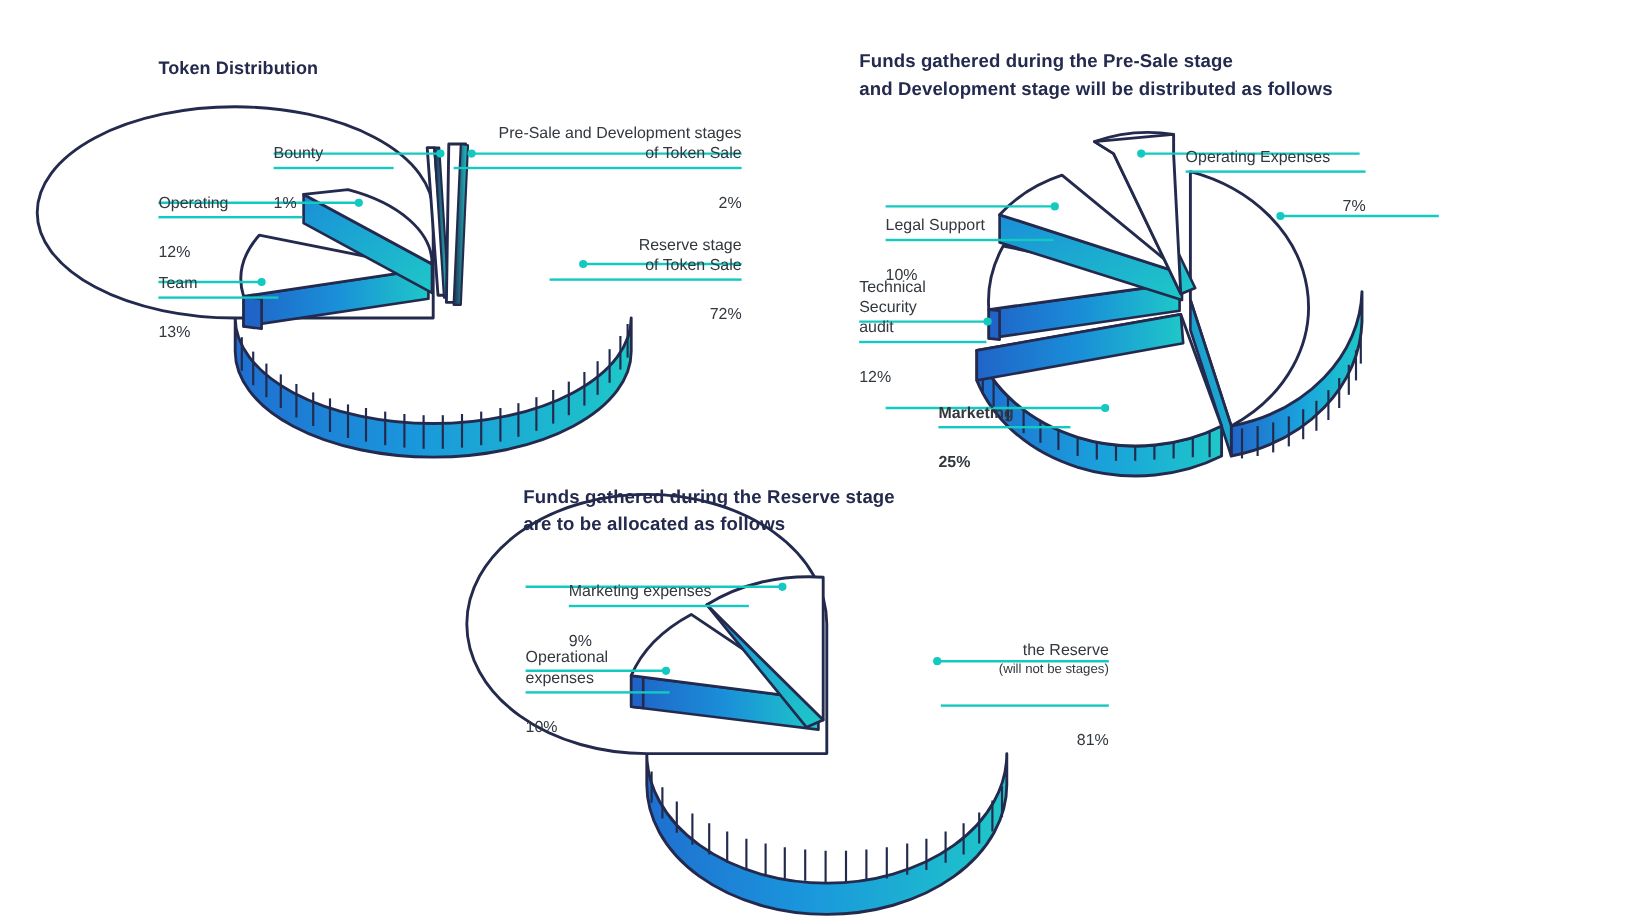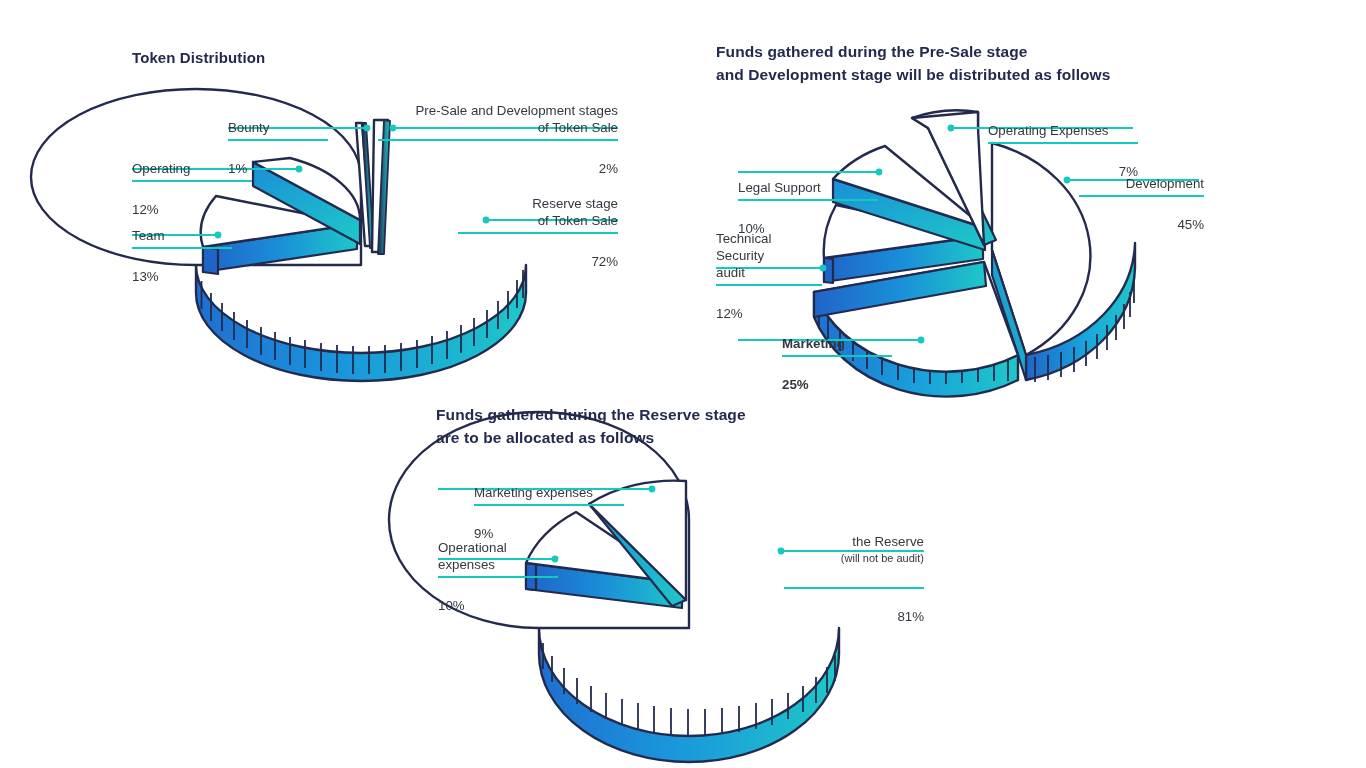--- a/index.html
+++ b/index.html
@@ -331,25 +331,20 @@
     <span class="rule"></span>
     <span class="pct">72%</span>
   </div>
 
   <div class="lbl left" style="left:988px; top:105px; width:150px;">
     <span>Operating Expenses</span>
     <span class="rule"></span>
     <span class="pct" style="text-align:right;display:block;">7%</span>
   </div>
 
-  <div class="lbl right" style="left:1079px; top:158px; width:125px;">
-    <span>Development</span>
-    <span class="rule"></span>
-    <span class="pct">45%</span>
-  </div>
 
   <div class="lbl left" style="left:738px; top:162px; width:140px;">
     <span>Legal Support</span>
     <span class="rule"></span>
     <span class="pct">10%</span>
   </div>
 
   <div class="lbl left" style="left:716px; top:213px; width:106px;">
     <span>Technical
 Security
@@ -372,21 +367,21 @@
 
   <div class="lbl left" style="left:438px; top:522px; width:120px;">
     <span>Operational
 expenses</span>
     <span class="rule"></span>
     <span class="pct">10%</span>
   </div>
 
   <div class="lbl right" style="left:784px; top:516px; width:140px;">
     <span>the Reserve</span>
-    <span class="sub">(will not be audit)</span>
+    <span class="sub">(will not be stages)</span>
     <span class="rule"></span>
     <span class="pct">81%</span>
   </div>
 
   <div class="chart-title" id="title3">Funds gathered during the Reserve stage
 are to be allocated as follows</div>
   <div class="chart-title" id="title2">Funds gathered during the Pre-Sale stage
 and Development stage will be distributed as follows</div>
 
 </div>

